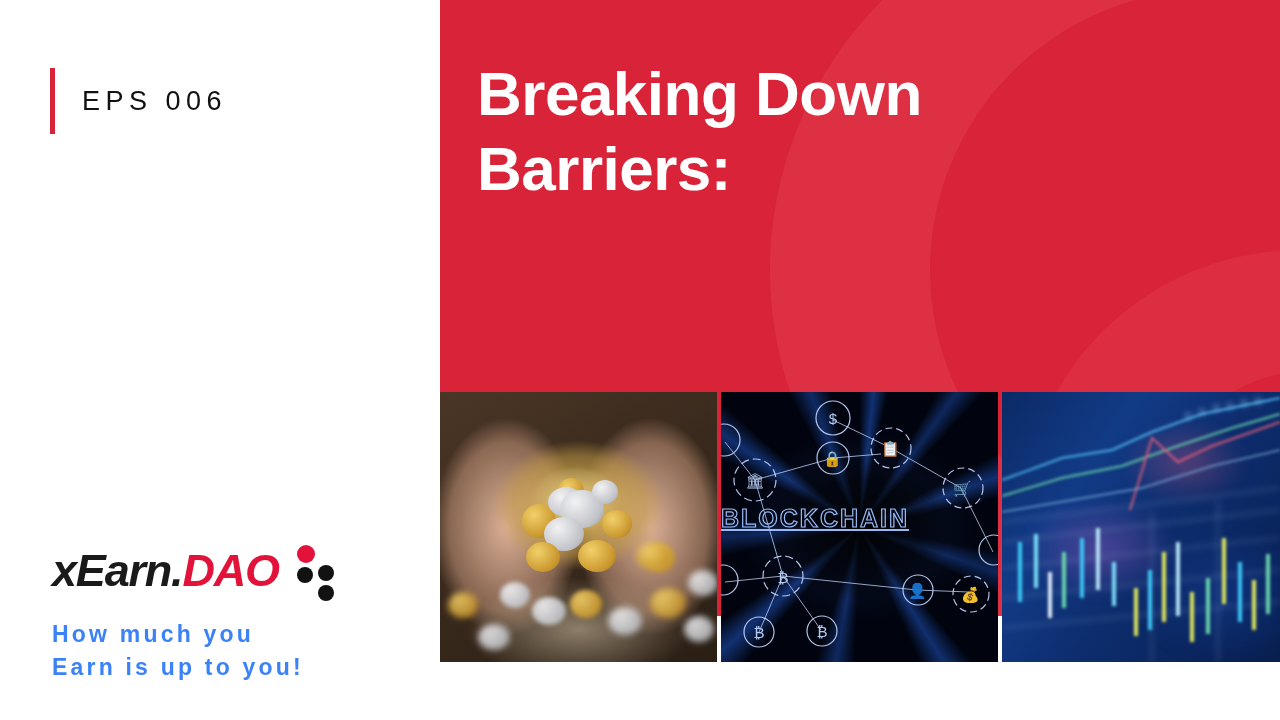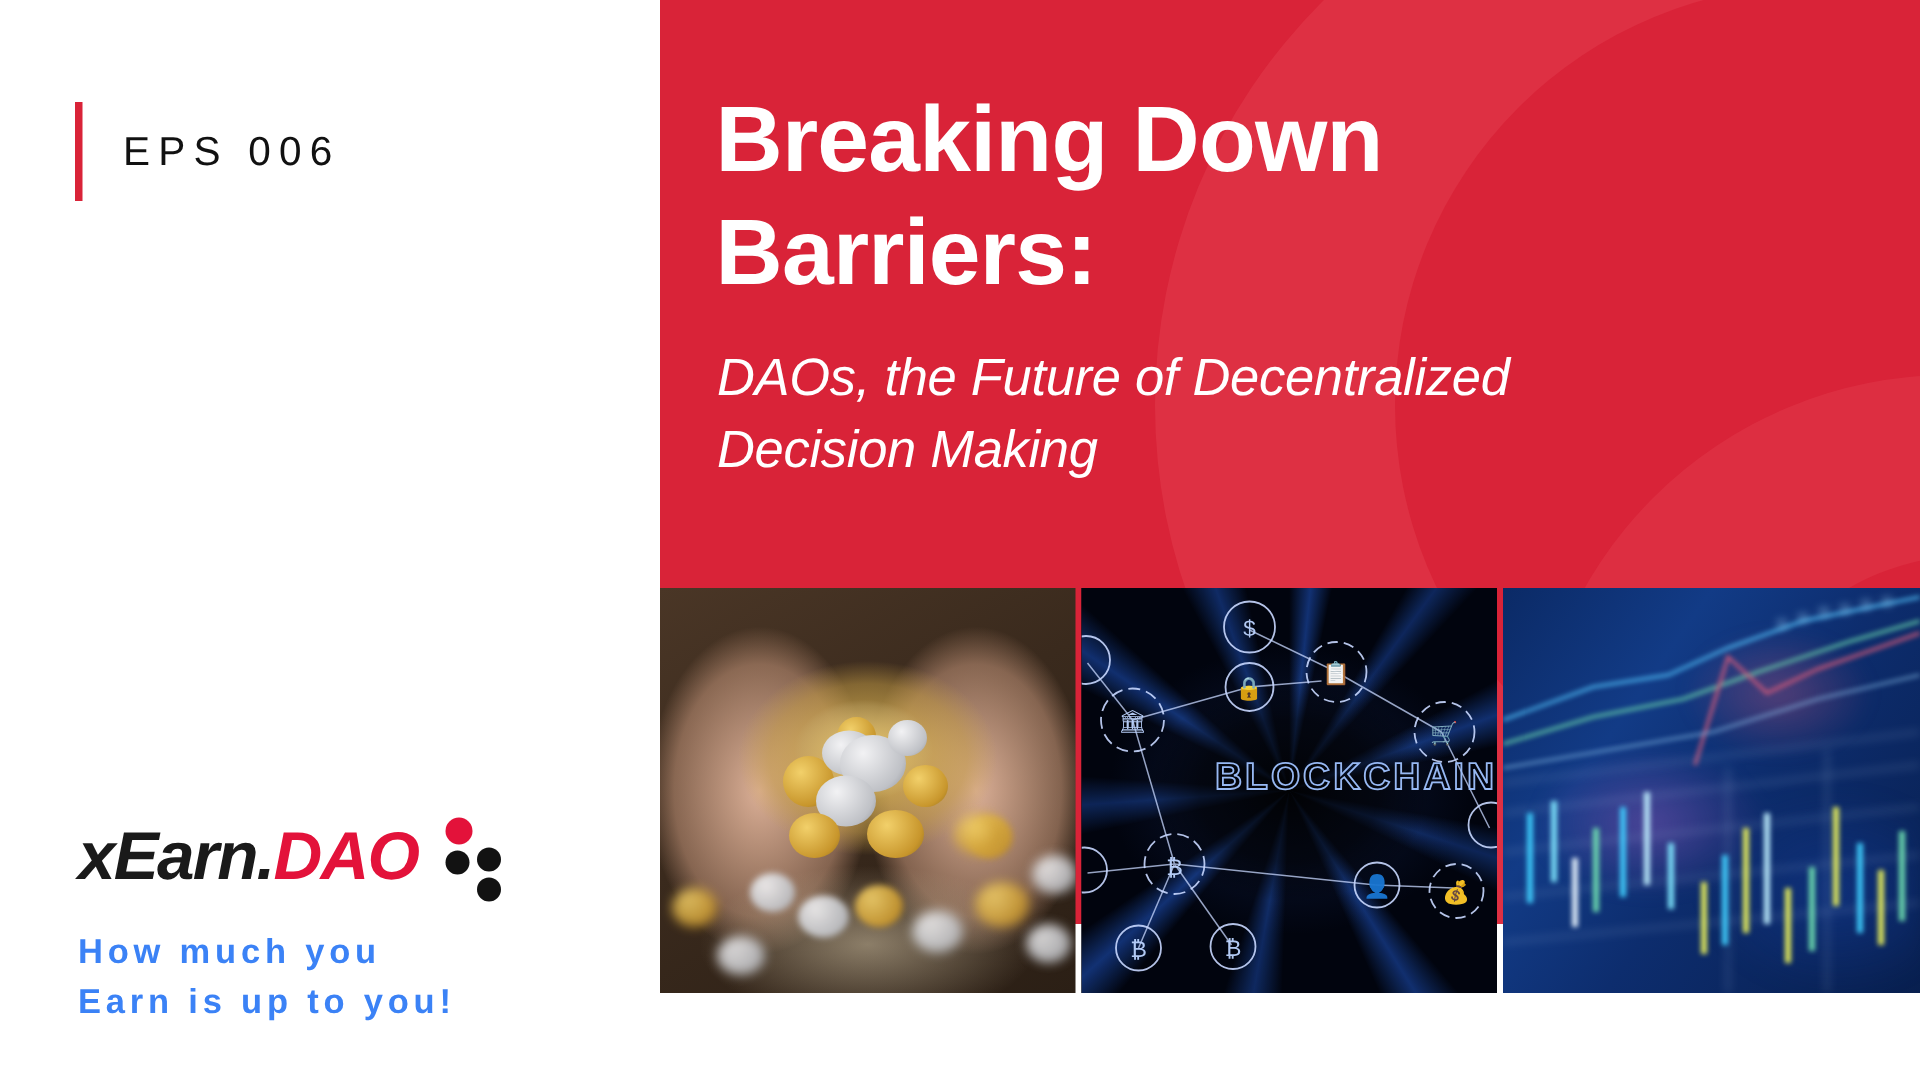--- a/index.html
+++ b/index.html
@@ -121,25 +121,26 @@
          rgba(28,86,220,.0) 220deg, rgba(40,110,255,.42) 228deg, rgba(28,86,220,.0) 236deg,
          rgba(28,86,220,.0) 258deg, rgba(40,110,255,.30) 266deg, rgba(28,86,220,.0) 274deg,
          rgba(28,86,220,.0) 296deg, rgba(40,110,255,.40) 304deg, rgba(28,86,220,.0) 312deg,
          rgba(28,86,220,.0) 332deg, rgba(40,110,255,.36) 340deg, rgba(28,86,220,.0) 348deg,
          rgba(28,86,220,.0) 360deg);
      mix-blend-mode:screen;
   }
   .p2 .vig{position:absolute;inset:0;background:radial-gradient(ellipse 120px 95px at 50% 50%, rgba(0,0,0,.92) 0%, rgba(0,0,0,.55) 50%, rgba(0,0,0,0) 78%);}
   .p2 svg{position:absolute;inset:0;}
   .bc-word{
-    position:absolute;left:0;right:0;top:112px;text-align:right;
+    position:absolute;left:0;right:0;top:112px;text-align:left;
     font-size:25px;font-weight:bold;letter-spacing:2px;
     color:transparent;
     -webkit-text-stroke:1.2px #9fc2ff;
     opacity:.95;
+    text-decoration:underline;
   }
 
   
   .p3{background:
      linear-gradient(125deg,#0b2a66 0%,#123b86 30%,#0d2d6e 55%,#081f4f 100%);
   }
   .p3 .glow{position:absolute;inset:0;
      background:
        radial-gradient(ellipse 110px 70px at 35% 58%, rgba(150,90,190,.45) 0%, rgba(0,0,0,0) 70%),
        radial-gradient(ellipse 90px 60px at 66% 26%, rgba(210,90,130,.35) 0%, rgba(0,0,0,0) 70%),
@@ -179,22 +180,20 @@
   </div>
 
   <div class="right-panel">
     <div class="arc arc1"></div>
     <div class="arc arc2"></div>
     <div class="arc arc3"></div>
     <div class="arc arc4"></div>
 
     <div class="headline">Breaking Down
 Barriers:</div>
-    <div class="subhead">DAOs, the Future of Decentralized
-Decision Making</div>
   </div>
 
   <div class="photos">
 
     <div class="photo p1">
       <i class="coin g" style="width:26px;height:26px;left:118px;top:86px;"></i>
       <i class="coin g" style="width:34px;height:34px;left:82px;top:112px;"></i>
       <i class="coin s" style="width:36px;height:30px;left:108px;top:95px;"></i>
       <i class="coin s" style="width:44px;height:38px;left:120px;top:98px;"></i>
       <i class="coin s" style="width:40px;height:34px;left:104px;top:125px;"></i>

